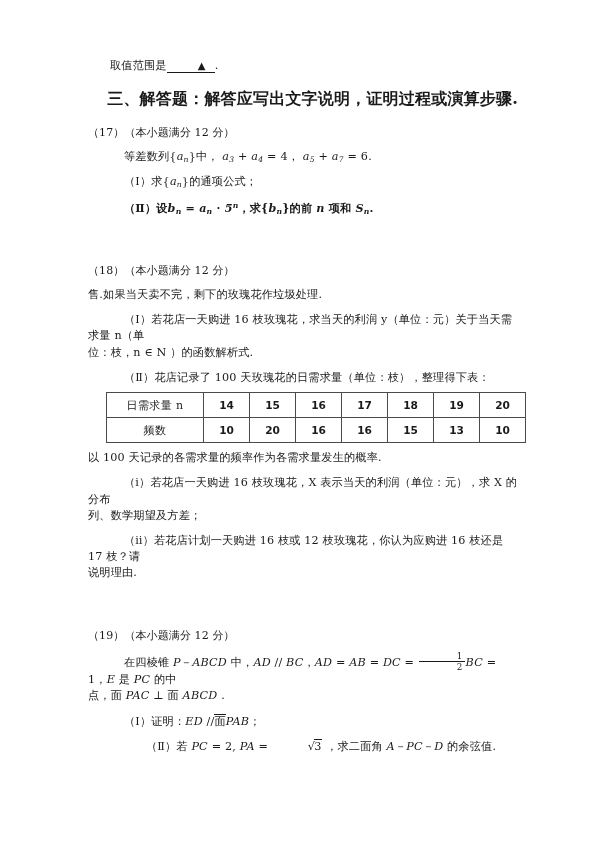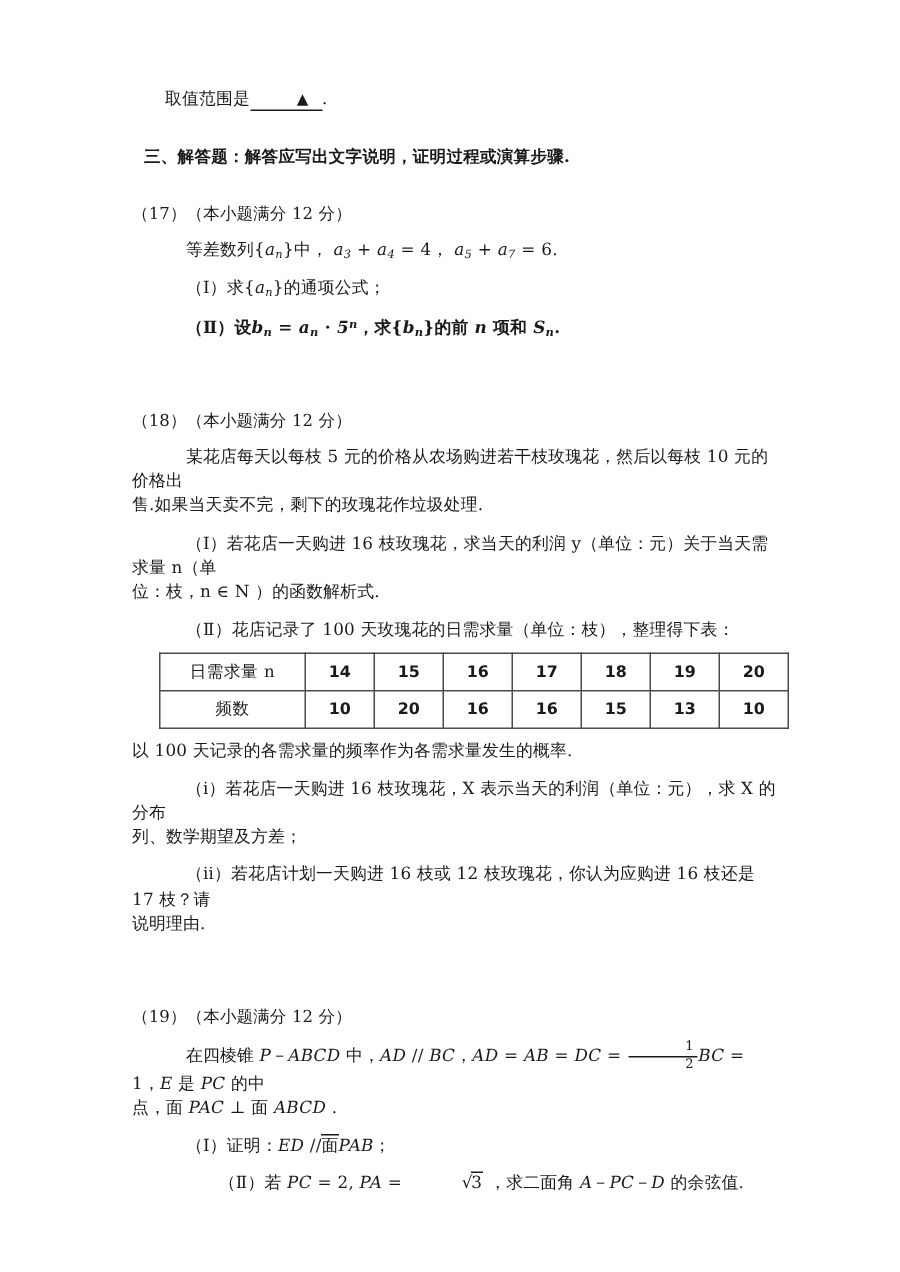--- a/index.html
+++ b/index.html
@@ -37,23 +37,24 @@
   }
   .indent-1 { text-indent: 22px; }
   .indent-0 { text-indent: 0; }
 
   .gap-sm { height: 9px; }
   .gap-md { height: 15px; }
   .gap-xl { height: 46px; }
 
   .section-head {
     font-weight: bold;
-    font-size: 11px;
+    font-size: 16px;
     letter-spacing: 0.2px;
-    margin: 8px;
+    margin: 0;
+    text-align: right;
   }
   .prob-head {
     font-size: 11px;
     letter-spacing: 0.1px;
     margin: 0;
   }
 
   
   .m {
     font-family: "DejaVu Serif", "Liberation Serif", serif;
@@ -191,21 +192,20 @@
     </p>
 
     <div class="gap-xl"></div>
 
     <p class="prob-head">
       <span>（18）</span><span>（本小题满分 12 分）</span>
     </p>
 
     <div class="gap-sm"></div>
 
-    <p class="line" style="text-indent:36px;">某花店每天以每枝 5 元的价格从农场购进若干枝玫瑰花，然后以每枝 10 元的价格出</p>
     <p class="line indent-0">售.如果当天卖不完，剩下的玫瑰花作垃圾处理.</p>
 
     <div class="gap-sm"></div>
 
     <p class="line" style="text-indent:36px;">（Ⅰ）若花店一天购进 16 枝玫瑰花，求当天的利润 y（单位：元）关于当天需求量 n（单</p>
     <p class="line indent-0">位：枝，n ∈ N ）的函数解析式.</p>
 
     <div class="gap-sm"></div>
 
     <p class="line" style="text-indent:36px;">（Ⅱ）花店记录了 100 天玫瑰花的日需求量（单位：枝），整理得下表：</p>

